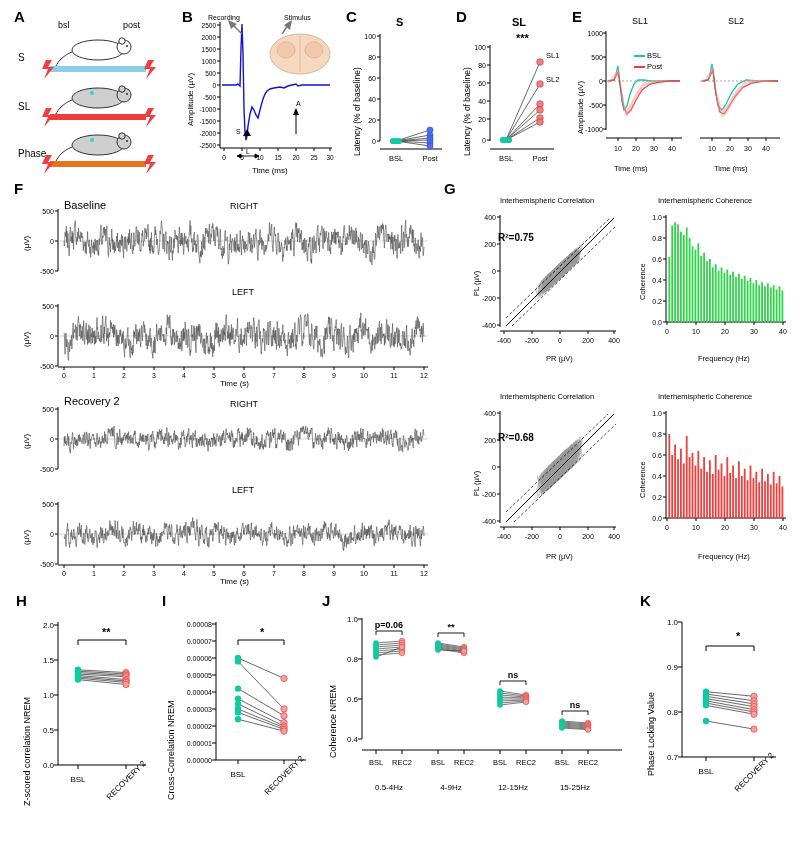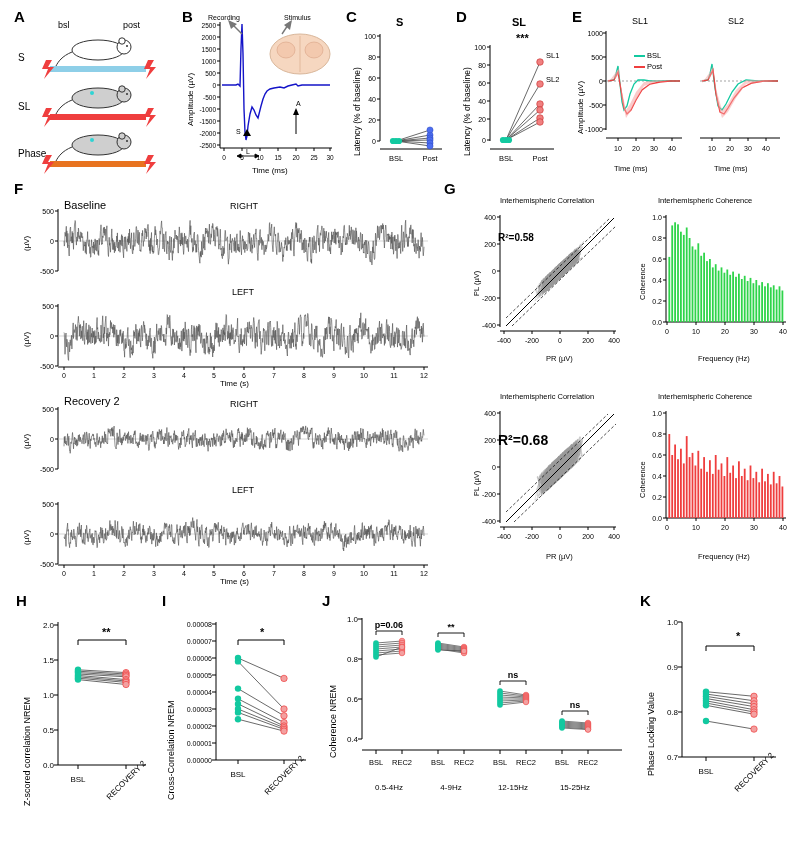--- a/index.html
+++ b/index.html
@@ -460,21 +460,21 @@
     <polyline id="trF2" fill="none" stroke="#555" stroke-width="0.65" points="44.0,133.5 44.3,134.2 44.7,146.0 45.0,155.3 45.3,151.0 45.6,136.9 46.0,134.0 46.3,142.4 46.6,147.9 46.9,140.2 47.3,142.0 47.6,149.8 47.9,156.5 48.3,160.8 48.6,161.4 48.9,143.2 49.2,145.9 49.6,152.9 49.9,149.2 50.2,140.8 50.6,144.4 50.9,146.6 51.2,139.7 51.5,136.3 51.9,150.0 52.2,138.3 52.5,138.1 52.8,130.3 53.2,123.9 53.5,139.5 53.8,134.7 54.2,130.6 54.5,132.9 54.8,133.5 55.1,131.6 55.5,125.6 55.8,134.5 56.1,140.5 56.4,136.8 56.8,127.7 57.1,141.5 57.4,135.2 57.8,124.2 58.1,120.9 58.4,117.3 58.7,122.9 59.1,124.4 59.4,137.2 59.7,126.2 60.1,129.0 60.4,125.4 60.7,140.1 61.0,139.3 61.4,131.8 61.7,138.7 62.0,128.6 62.3,127.2 62.7,141.5 63.0,141.7 63.3,131.1 63.7,121.7 64.0,130.0 64.3,142.6 64.6,145.4 65.0,138.3 65.3,134.9 65.6,133.4 65.9,126.3 66.3,124.0 66.6,140.5 66.9,138.0 67.3,132.8 67.6,145.5 67.9,130.6 68.2,144.2 68.6,136.8 68.9,125.8 69.2,141.0 69.6,143.3 69.9,135.3 70.2,127.5 70.5,138.9 70.9,144.6 71.2,138.8 71.5,134.4 71.8,138.2 72.2,129.0 72.5,144.0 72.8,140.3 73.2,131.9 73.5,138.4 73.8,133.1 74.1,136.6 74.5,145.4 74.8,131.5 75.1,139.5 75.4,144.5 75.8,137.0 76.1,143.4 76.4,131.4 76.8,122.8 77.1,118.5 77.4,130.2 77.7,128.6 78.1,140.1 78.4,133.1 78.7,135.2 79.1,139.7 79.4,142.0 79.7,139.3 80.0,141.9 80.4,143.4 80.7,135.6 81.0,126.1 81.3,130.8 81.7,142.6 82.0,134.4 82.3,123.2 82.7,116.8 83.0,125.0 83.3,139.0 83.6,134.6 84.0,144.9 84.3,128.0 84.6,134.8 84.9,128.1 85.3,123.1 85.6,119.7 85.9,117.2 86.3,132.0 86.6,142.2 86.9,134.0 87.2,136.3 87.6,139.2 87.9,128.9 88.2,139.0 88.5,147.1 88.9,135.0 89.2,137.9 89.5,133.4 89.9,135.8 90.2,132.6 90.5,121.5 90.8,128.6 91.2,129.4 91.5,123.5 91.8,126.5 92.2,130.1 92.5,128.0 92.8,134.1 93.1,128.3 93.5,125.5 93.8,138.3 94.1,128.2 94.4,135.5 94.8,126.0 95.1,129.9 95.4,133.2 95.8,136.4 96.1,143.6 96.4,147.0 96.7,130.7 97.1,138.0 97.4,144.1 97.7,136.1 98.0,147.1 98.4,135.8 98.7,142.8 99.0,144.7 99.4,144.0 99.7,132.9 100.0,130.9 100.3,136.6 100.7,130.6 101.0,137.8 101.3,137.8 101.7,144.7 102.0,142.7 102.3,134.4 102.6,143.6 103.0,133.4 103.3,132.2 103.6,142.5 103.9,151.6 104.3,152.5 104.6,158.2 104.9,141.0 105.3,139.5 105.6,149.7 105.9,145.2 106.2,148.6 106.6,142.6 106.9,139.4 107.2,138.5 107.5,132.4 107.9,128.4 108.2,144.5 108.5,146.8 108.9,141.2 109.2,140.3 109.5,150.1 109.8,154.0 110.2,158.7 110.5,142.4 110.8,141.8 111.2,151.0 111.5,148.7 111.8,154.7 112.1,153.1 112.5,156.2 112.8,146.4 113.1,154.1 113.4,145.4 113.8,131.5 114.1,136.8 114.4,133.0 114.8,139.1 115.1,139.4 115.4,133.7 115.7,125.2 116.1,125.7 116.4,137.4 116.7,144.9 117.0,130.1 117.4,140.3 117.7,142.2 118.0,139.7 118.4,133.7 118.7,142.2 119.0,131.5 119.3,137.4 119.7,129.6 120.0,142.9 120.3,143.6 120.7,148.1 121.0,135.2 121.3,127.9 121.6,126.3 122.0,136.5 122.3,141.9 122.6,138.6 122.9,128.1 123.3,127.0 123.6,122.4 123.9,124.7 124.3,133.8 124.6,126.0 124.9,129.9 125.2,129.9 125.6,139.0 125.9,140.3 126.2,146.8 126.5,134.8 126.9,138.4 127.2,150.3 127.5,147.1 127.9,141.0 128.2,147.0 128.5,142.6 128.8,136.8 129.2,143.4 129.5,133.5 129.8,131.5 130.2,129.1 130.5,142.9 130.8,147.7 131.1,138.8 131.5,139.3 131.8,148.0 132.1,154.8 132.4,154.8 132.8,159.3 133.1,152.6 133.4,153.8 133.8,142.0 134.1,153.0 134.4,138.0 134.7,145.3 135.1,154.4 135.4,145.8 135.7,139.5 136.0,138.4 136.4,134.9 136.7,124.9 137.0,140.5 137.4,140.2 137.7,142.1 138.0,131.7 138.3,131.7 138.7,135.7 139.0,129.4 139.3,132.5 139.7,135.7 140.0,141.2 140.3,129.0 140.6,135.5 141.0,141.6 141.3,126.5 141.6,128.3 141.9,135.2 142.3,136.3 142.6,136.5 142.9,135.5 143.3,136.8 143.6,142.9 143.9,135.0 144.2,141.4 144.6,142.4 144.9,143.2 145.2,140.1 145.5,146.3 145.9,146.6 146.2,128.9 146.5,135.1 146.9,124.2 147.2,115.6 147.5,116.3 147.8,125.6 148.2,119.2 148.5,118.3 148.8,120.3 149.2,129.1 149.5,119.9 149.8,116.3 150.1,121.4 150.5,133.9 150.8,140.3 151.1,142.4 151.4,146.5 151.8,137.5 152.1,139.4 152.4,145.3 152.8,129.9 153.1,138.4 153.4,130.4 153.7,134.8 154.1,135.7 154.4,146.0 154.7,135.6 155.0,133.3 155.4,141.5 155.7,141.4 156.0,143.3 156.4,139.3 156.7,131.7 157.0,142.6 157.3,140.1 157.7,136.8 158.0,146.4 158.3,149.4 158.6,144.1 159.0,149.9 159.3,145.4 159.6,139.3 160.0,150.4 160.3,143.7 160.6,147.8 160.9,146.1 161.3,131.8 161.6,144.8 161.9,152.1 162.3,141.2 162.6,141.1 162.9,130.2 163.2,141.6 163.6,129.2 163.9,142.2 164.2,133.1 164.5,139.8 164.9,129.1 165.2,122.9 165.5,128.0 165.9,143.2 166.2,146.0 166.5,133.8 166.8,130.6 167.2,135.6 167.5,144.3 167.8,148.7 168.1,144.9 168.5,129.9 168.8,131.3 169.1,137.4 169.5,147.8 169.8,152.6 170.1,156.7 170.4,150.6 170.8,153.6 171.1,144.7 171.4,130.3 171.8,126.0 172.1,137.8 172.4,135.5 172.7,141.5 173.1,142.1 173.4,139.0 173.7,131.5 174.0,126.7 174.4,141.7 174.7,128.5 175.0,129.8 175.4,138.9 175.7,149.0 176.0,153.8 176.3,134.2 176.7,126.9 177.0,140.4 177.3,129.2 177.6,128.4 178.0,136.3 178.3,126.9 178.6,132.4 179.0,125.0 179.3,137.3 179.6,131.6 179.9,126.2 180.3,133.8 180.6,144.4 180.9,143.9 181.3,139.1 181.6,133.8 181.9,137.8 182.2,145.6 182.6,148.6 182.9,147.8 183.2,139.9 183.5,139.9 183.9,146.7 184.2,154.1 184.5,139.7 184.9,147.0 185.2,155.3 185.5,152.4 185.8,142.6 186.2,138.3 186.5,133.6 186.8,144.4 187.1,141.6 187.5,137.0 187.8,141.3 188.1,153.6 188.5,149.0 188.8,148.0 189.1,155.2 189.4,149.9 189.8,152.8 190.1,143.6 190.4,133.9 190.8,148.7 191.1,139.3 191.4,137.6 191.7,150.1 192.1,144.0 192.4,152.4 192.7,158.0 193.0,147.8 193.4,153.8 193.7,146.2 194.0,146.2 194.4,151.8 194.7,135.0 195.0,131.0 195.3,140.1 195.7,133.9 196.0,123.8 196.3,138.4 196.6,131.6 197.0,124.3 197.3,138.6 197.6,137.0 198.0,131.6 198.3,143.4 198.6,128.4 198.9,138.7 199.3,147.5 199.6,135.5 199.9,137.4 200.3,135.7 200.6,142.6 200.9,136.4 201.2,130.6 201.6,132.3 201.9,140.0 202.2,142.1 202.5,143.0 202.9,128.9 203.2,141.0 203.5,131.4 203.9,134.9 204.2,125.8 204.5,136.2 204.8,133.5 205.2,141.8 205.5,128.1 205.8,122.0 206.1,115.5 206.5,116.3 206.8,128.6 207.1,132.0 207.5,140.3 207.8,132.4 208.1,133.2 208.4,139.2 208.8,126.4 209.1,131.5 209.4,144.6 209.8,134.2 210.1,146.8 210.4,133.5 210.7,139.8 211.1,131.1 211.4,125.5 211.7,140.7 212.0,130.7 212.4,137.9 212.7,140.1 213.0,128.7 213.4,133.2 213.7,134.5 214.0,145.1 214.3,144.5 214.7,142.5 215.0,141.0 215.3,142.9 215.6,140.9 216.0,130.0 216.3,136.5 216.6,135.3 217.0,129.7 217.3,124.7 217.6,119.2 217.9,137.9 218.3,137.1 218.6,143.4 218.9,149.0 219.3,153.9 219.6,151.3 219.9,143.9 220.2,135.2 220.6,144.1 220.9,145.7 221.2,129.5 221.5,134.7 221.9,145.7 222.2,141.8 222.5,147.2 222.9,140.3 223.2,143.5 223.5,142.9 223.8,137.4 224.2,135.6 224.5,145.0 224.8,129.7 225.1,128.9 225.5,130.7 225.8,136.3 226.1,138.7 226.5,146.6 226.8,131.0 227.1,128.1 227.4,133.1 227.8,123.2 228.1,130.0 228.4,134.2 228.7,131.1 229.1,127.4 229.4,122.7 229.7,129.7 230.1,128.7 230.4,139.4 230.7,139.3 231.0,126.2 231.4,129.3 231.7,128.5 232.0,129.3 232.4,142.6 232.7,137.3 233.0,132.0 233.3,124.3 233.7,118.5 234.0,121.4 234.3,123.3 234.6,136.3 235.0,146.0 235.3,149.3 235.6,134.2 236.0,143.3 236.3,130.4 236.6,127.8 236.9,138.3 237.3,147.5 237.6,134.4 237.9,132.1 238.2,125.0 238.6,122.3 238.9,120.9 239.2,120.6 239.6,139.9 239.9,136.4 240.2,132.2 240.5,142.7 240.9,148.2 241.2,155.3 241.5,151.5 241.9,145.1 242.2,139.3 242.5,142.2 242.8,143.4 243.2,134.6 243.5,129.2 243.8,131.9 244.1,130.1 244.5,146.3 244.8,151.8 245.1,144.3 245.5,132.6 245.8,132.2 246.1,131.6 246.4,132.4 246.8,145.6 247.1,141.1 247.4,134.9 247.7,126.5 248.1,123.2 248.4,129.3 248.7,146.2 249.1,135.2 249.4,125.9 249.7,122.8 250.0,123.1 250.4,122.0 250.7,128.3 251.0,137.6 251.4,144.9 251.7,147.5 252.0,136.6 252.3,141.5 252.7,146.7 253.0,131.2 253.3,138.5 253.6,129.4 254.0,128.3 254.3,141.2 254.6,136.1 255.0,131.8 255.3,144.4 255.6,131.1 255.9,144.4 256.3,144.1 256.6,150.7 256.9,133.4 257.2,122.3 257.6,127.0 257.9,140.4 258.2,147.0 258.6,144.8 258.9,129.3 259.2,140.6 259.5,149.1 259.9,144.5 260.2,136.4 260.5,141.7 260.9,140.5 261.2,147.0 261.5,134.5 261.8,133.8 262.2,133.1 262.5,134.7 262.8,125.7 263.1,133.2 263.5,142.1 263.8,139.2 264.1,137.2 264.5,134.1 264.8,144.5 265.1,140.7 265.4,148.0 265.8,150.0 266.1,149.3 266.4,145.9 266.7,149.5 267.1,154.5 267.4,157.0 267.7,144.4 268.1,137.6 268.4,133.0 268.7,133.8 269.0,145.0 269.4,140.3 269.7,147.0 270.0,149.3 270.4,146.8 270.7,136.7 271.0,142.0 271.3,149.3 271.7,133.8 272.0,143.5 272.3,144.1 272.6,130.1 273.0,143.0 273.3,140.3 273.6,147.9 274.0,133.6 274.3,132.8 274.6,133.2 274.9,123.6 275.3,137.5 275.6,147.4 275.9,144.9 276.2,150.5 276.6,135.8 276.9,139.4 277.2,142.8 277.6,135.4 277.9,128.6 278.2,123.5 278.5,118.7 278.9,125.2 279.2,125.6 279.5,135.3 279.9,125.3 280.2,117.4 280.5,115.8 280.8,117.7 281.2,118.2 281.5,133.5 281.8,143.5 282.1,147.1 282.5,142.4 282.8,144.6 283.1,139.9 283.5,134.3 283.8,139.6 284.1,126.8 284.4,118.2 284.8,116.3 285.1,116.9 285.4,115.6 285.7,116.9 286.1,127.6 286.4,123.1 286.7,122.4 287.1,126.9 287.4,119.4 287.7,114.4 288.0,115.5 288.4,120.2 288.7,130.2 289.0,136.9 289.4,145.4 289.7,145.9 290.0,134.8 290.3,145.5 290.7,147.2 291.0,146.4 291.3,133.8 291.6,124.6 292.0,126.9 292.3,137.6 292.6,140.6 293.0,141.0 293.3,148.2 293.6,149.4 293.9,150.2 294.3,136.7 294.6,130.0 294.9,141.0 295.2,137.9 295.6,136.1 295.9,126.9 296.2,138.6 296.6,132.5 296.9,126.9 297.2,139.6 297.5,141.8 297.9,153.3 298.2,145.4 298.5,145.0 298.8,141.4 299.2,146.4 299.5,145.8 299.8,140.0 300.2,145.2 300.5,148.8 300.8,157.5 301.1,156.7 301.5,150.8 301.8,149.9 302.1,157.0 302.5,158.3 302.8,154.5 303.1,151.5 303.4,147.9 303.8,137.4 304.1,145.7 304.4,155.0 304.7,139.1 305.1,129.0 305.4,140.9 305.7,129.6 306.1,135.2 306.4,131.4 306.7,128.2 307.0,140.2 307.4,138.9 307.7,134.8 308.0,127.0 308.3,121.9 308.7,117.8 309.0,124.5 309.3,118.0 309.7,135.0 310.0,128.2 310.3,140.1 310.6,126.4 311.0,119.2 311.3,120.8 311.6,121.1 312.0,129.2 312.3,141.3 312.6,142.2 312.9,136.3 313.3,137.6 313.6,146.2 313.9,151.9 314.2,139.6 314.6,130.4 314.9,131.9 315.2,127.4 315.6,129.0 315.9,124.7 316.2,120.5 316.5,138.0 316.9,145.1 317.2,133.9 317.5,129.9 317.8,136.1 318.2,129.5 318.5,141.3 318.8,146.3 319.2,131.9 319.5,130.1 319.8,137.2 320.1,150.5 320.5,146.1 320.8,133.2 321.1,127.1 321.5,124.4 321.8,142.0 322.1,144.9 322.4,147.7 322.8,144.2 323.1,139.2 323.4,134.0 323.7,127.9 324.1,134.8 324.4,138.4 324.7,141.4 325.1,151.7 325.4,155.3 325.7,148.0 326.0,150.3 326.4,152.0 326.7,153.9 327.0,148.3 327.3,138.7 327.7,137.0 328.0,147.4 328.3,156.2 328.7,158.9 329.0,149.5 329.3,135.3 329.6,133.7 330.0,126.1 330.3,132.4 330.6,139.0 331.0,149.9 331.3,151.5 331.6,141.6 331.9,139.8 332.3,136.4 332.6,145.0 332.9,147.5 333.2,153.4 333.6,134.9 333.9,141.1 334.2,134.1 334.6,130.5 334.9,143.1 335.2,130.3 335.5,133.9 335.9,129.7 336.2,132.7 336.5,134.5 336.8,129.3 337.2,141.9 337.5,139.5 337.8,133.9 338.2,144.2 338.5,130.8 338.8,126.5 339.1,128.1 339.5,126.3 339.8,119.1 340.1,129.1 340.5,121.4 340.8,113.8 341.1,132.6 341.4,130.6 341.8,140.2 342.1,139.5 342.4,137.9 342.7,124.4 343.1,123.5 343.4,130.4 343.7,136.5 344.1,129.7 344.4,124.6 344.7,125.3 345.0,135.9 345.4,128.0 345.7,119.5 346.0,131.0 346.3,130.0 346.7,131.8 347.0,132.3 347.3,131.6 347.7,129.8 348.0,139.9 348.3,139.2 348.6,128.1 349.0,135.1 349.3,145.2 349.6,143.3 350.0,143.6 350.3,146.1 350.6,152.5 350.9,154.3 351.3,152.2 351.6,151.2 351.9,141.4 352.2,151.7 352.6,135.6 352.9,146.2 353.2,140.9 353.6,141.4 353.9,139.7 354.2,138.4 354.5,150.4 354.9,149.9 355.2,137.6 355.5,138.1 355.8,145.5 356.2,134.1 356.5,137.6 356.8,137.9 357.2,144.7 357.5,140.0 357.8,128.7 358.1,143.6 358.5,137.0 358.8,133.1 359.1,127.2 359.5,122.1 359.8,136.2 360.1,142.0 360.4,128.1 360.8,132.2 361.1,144.8 361.4,130.3 361.7,124.7 362.1,129.9 362.4,138.5 362.7,139.1 363.1,135.1 363.4,135.6 363.7,137.0 364.0,134.5 364.4,146.4 364.7,136.8 365.0,144.6 365.3,143.9 365.7,135.1 366.0,134.3 366.3,124.5 366.7,120.4 367.0,126.7 367.3,140.4 367.6,132.3 368.0,125.6 368.3,139.0 368.6,142.1 368.9,129.0 369.3,127.2 369.6,132.7 369.9,144.7 370.3,147.1 370.6,148.7 370.9,145.4 371.2,134.1 371.6,138.2 371.9,146.5 372.2,132.9 372.6,124.4 372.9,135.6 373.2,137.1 373.5,146.5 373.9,138.0 374.2,148.3 374.5,147.9 374.8,132.7 375.2,144.9 375.5,136.0 375.8,134.0 376.2,134.1 376.5,129.9 376.8,128.5 377.1,140.0 377.5,148.1 377.8,135.4 378.1,129.3 378.4,144.1 378.8,138.6 379.1,130.8 379.4,134.8 379.8,146.4 380.1,144.5 380.4,147.1 380.7,144.4 381.1,150.4 381.4,149.5 381.7,148.0 382.1,145.9 382.4,132.9 382.7,132.1 383.0,132.0 383.4,140.0 383.7,140.6 384.0,146.2 384.3,132.5 384.7,147.2 385.0,139.4 385.3,141.3 385.7,149.1 386.0,142.2 386.3,131.2 386.6,126.0 387.0,139.5 387.3,140.8 387.6,149.4 387.9,151.8 388.3,141.8 388.6,145.2 388.9,151.3 389.3,149.5 389.6,149.6 389.9,154.4 390.2,156.1 390.6,139.8 390.9,141.6 391.2,149.1 391.6,139.4 391.9,133.6 392.2,129.6 392.5,141.1 392.9,144.7 393.2,144.0 393.5,141.0 393.8,147.8 394.2,137.5 394.5,131.0 394.8,138.5 395.2,127.9 395.5,129.6 395.8,125.2 396.1,121.7 396.5,135.5 396.8,122.1 397.1,120.3 397.4,117.7 397.8,129.6 398.1,119.4 398.4,120.5 398.8,129.2 399.1,127.1 399.4,122.5 399.7,131.9 400.1,130.0 400.4,138.6 400.7,138.3 401.1,134.4 401.4,127.0 401.7,134.9 402.0,128.8 402.4,143.2 402.7,138.0 403.0,125.5 403.3,124.2 403.7,134.6 404.0,137.6"></polyline>
     <polyline id="trF3" fill="none" stroke="#555" stroke-width="0.65" points="44.0,247.3 44.3,237.8 44.7,243.9 45.0,237.2 45.3,243.3 45.6,244.9 46.0,241.9 46.3,244.8 46.6,246.2 46.9,243.8 47.3,237.9 47.6,234.7 47.9,241.4 48.3,246.6 48.6,238.3 48.9,237.2 49.2,246.4 49.6,251.4 49.9,251.0 50.2,254.3 50.6,250.0 50.9,243.1 51.2,244.6 51.5,241.8 51.9,241.3 52.2,236.6 52.5,233.5 52.8,237.1 53.2,244.4 53.5,249.8 53.8,243.8 54.2,244.9 54.5,238.1 54.8,239.7 55.1,238.9 55.5,245.8 55.8,241.7 56.1,243.5 56.4,240.5 56.8,247.2 57.1,240.8 57.4,246.3 57.8,246.0 58.1,240.4 58.4,236.1 58.7,241.3 59.1,242.1 59.4,235.5 59.7,239.0 60.1,242.9 60.4,238.2 60.7,241.1 61.0,240.9 61.4,241.2 61.7,241.5 62.0,244.7 62.3,241.3 62.7,238.6 63.0,238.2 63.3,235.6 63.7,243.4 64.0,245.1 64.3,240.0 64.6,233.5 65.0,233.5 65.3,239.4 65.6,244.2 65.9,243.0 66.3,240.0 66.6,232.9 66.9,234.2 67.3,236.2 67.6,241.7 67.9,247.3 68.2,241.0 68.6,245.2 68.9,236.3 69.2,234.2 69.6,239.0 69.9,243.5 70.2,249.5 70.5,240.1 70.9,241.9 71.2,241.2 71.5,237.1 71.8,236.8 72.2,236.9 72.5,236.7 72.8,234.9 73.2,236.9 73.5,235.5 73.8,240.6 74.1,239.1 74.5,242.5 74.8,245.3 75.1,244.7 75.4,243.2 75.8,247.7 76.1,247.7 76.4,241.5 76.8,235.5 77.1,234.4 77.4,236.4 77.7,241.6 78.1,246.1 78.4,241.4 78.7,244.4 79.1,243.5 79.4,237.8 79.7,242.5 80.0,242.9 80.4,243.9 80.7,248.8 81.0,242.4 81.3,244.5 81.7,243.0 82.0,240.3 82.3,236.8 82.7,243.5 83.0,238.8 83.3,240.0 83.6,244.2 84.0,244.7 84.3,240.9 84.6,232.6 84.9,240.0 85.3,243.1 85.6,235.1 85.9,237.1 86.3,242.0 86.6,244.0 86.9,244.4 87.2,244.2 87.6,245.0 87.9,235.4 88.2,229.6 88.5,233.0 88.9,231.5 89.2,234.3 89.5,233.2 89.9,230.0 90.2,230.1 90.5,235.1 90.8,237.3 91.2,235.2 91.5,229.3 91.8,231.7 92.2,228.4 92.5,236.8 92.8,230.3 93.1,237.4 93.5,230.4 93.8,229.0 94.1,227.1 94.4,236.4 94.8,243.0 95.1,247.2 95.4,248.2 95.8,248.4 96.1,250.0 96.4,247.4 96.7,242.1 97.1,233.8 97.4,237.6 97.7,243.2 98.0,245.6 98.4,238.1 98.7,237.6 99.0,243.0 99.4,234.9 99.7,230.3 100.0,234.0 100.3,238.1 100.7,243.7 101.0,239.9 101.3,238.8 101.7,246.1 102.0,239.9 102.3,244.2 102.6,242.6 103.0,237.8 103.3,241.5 103.6,237.8 103.9,235.9 104.3,235.9 104.6,237.0 104.9,233.7 105.3,241.3 105.6,241.7 105.9,237.4 106.2,239.1 106.6,235.9 106.9,239.8 107.2,238.3 107.5,234.5 107.9,244.4 108.2,236.3 108.5,232.7 108.9,240.2 109.2,240.9 109.5,237.4 109.8,239.3 110.2,244.4 110.5,243.7 110.8,236.2 111.2,238.6 111.5,244.1 111.8,243.6 112.1,242.2 112.5,238.6 112.8,242.9 113.1,245.0 113.4,238.6 113.8,234.9 114.1,235.8 114.4,232.4 114.8,235.5 115.1,231.6 115.4,240.0 115.7,244.5 116.1,243.6 116.4,243.8 116.7,242.7 117.0,245.5 117.4,247.1 117.7,243.8 118.0,246.3 118.4,248.7 118.7,242.9 119.0,242.7 119.3,246.0 119.7,237.8 120.0,235.4 120.3,233.9 120.7,241.7 121.0,237.0 121.3,238.1 121.6,240.4 122.0,242.6 122.3,235.5 122.6,242.3 122.9,240.9 123.3,235.7 123.6,242.6 123.9,242.2 124.3,241.6 124.6,242.4 124.9,241.2 125.2,236.3 125.6,239.3 125.9,245.6 126.2,244.1 126.5,236.7 126.9,242.1 127.2,240.7 127.5,238.9 127.9,235.1 128.2,244.4 128.5,247.7 128.8,251.5 129.2,250.8 129.5,245.7 129.8,243.9 130.2,237.9 130.5,236.4 130.8,238.0 131.1,235.3 131.5,235.8 131.8,242.9 132.1,236.6 132.4,233.4 132.8,232.1 133.1,235.1 133.4,239.2 133.8,238.3 134.1,243.9 134.4,247.6 134.7,242.4 135.1,249.3 135.4,247.2 135.7,243.8 136.0,244.4 136.4,244.6 136.7,239.4 137.0,236.1 137.4,232.7 137.7,238.5 138.0,233.0 138.3,240.2 138.7,240.1 139.0,233.3 139.3,230.4 139.7,234.7 140.0,235.4 140.3,233.3 140.6,231.9 141.0,241.9 141.3,234.2 141.6,230.5 141.9,235.2 142.3,240.6 142.6,238.6 142.9,237.3 143.3,240.7 143.6,245.0 143.9,241.0 144.2,244.9 144.6,238.1 144.9,240.4 145.2,234.4 145.5,235.7 145.9,241.0 146.2,242.0 146.5,233.4 146.9,228.5 147.2,233.9 147.5,238.7 147.8,244.3 148.2,247.7 148.5,237.0 148.8,233.4 149.2,241.4 149.5,245.6 149.8,236.8 150.1,238.2 150.5,238.8 150.8,237.4 151.1,236.7 151.4,241.6 151.8,243.1 152.1,240.6 152.4,244.3 152.8,245.2 153.1,240.7 153.4,241.3 153.7,234.5 154.1,236.0 154.4,231.6 154.7,235.2 155.0,243.6 155.4,235.8 155.7,241.6 156.0,238.8 156.4,236.1 156.7,241.3 157.0,237.9 157.3,237.1 157.7,237.2 158.0,242.3 158.3,246.8 158.6,250.4 159.0,246.8 159.3,246.5 159.6,244.0 160.0,248.3 160.3,248.9 160.6,238.8 160.9,246.0 161.3,245.6 161.6,238.0 161.9,232.7 162.3,237.0 162.6,236.4 162.9,237.1 163.2,236.4 163.6,231.3 163.9,235.2 164.2,240.1 164.5,238.1 164.9,244.1 165.2,247.8 165.5,246.2 165.9,246.1 166.2,243.4 166.5,237.2 166.8,242.9 167.2,242.7 167.5,234.8 167.8,237.6 168.1,232.4 168.5,231.7 168.8,229.4 169.1,239.0 169.5,245.2 169.8,239.3 170.1,240.1 170.4,236.8 170.8,240.8 171.1,236.2 171.4,238.8 171.8,243.9 172.1,246.2 172.4,248.9 172.7,237.0 173.1,233.7 173.4,240.0 173.7,241.5 174.0,240.2 174.4,236.6 174.7,237.0 175.0,233.3 175.4,231.3 175.7,239.7 176.0,244.7 176.3,247.8 176.7,239.1 177.0,243.4 177.3,247.4 177.6,246.3 178.0,244.0 178.3,240.2 178.6,244.1 179.0,240.1 179.3,243.4 179.6,246.6 179.9,238.4 180.3,241.7 180.6,238.3 180.9,239.0 181.3,246.7 181.6,242.7 181.9,237.6 182.2,241.4 182.6,235.6 182.9,245.9 183.2,241.6 183.5,245.0 183.9,246.2 184.2,247.7 184.5,239.6 184.9,234.6 185.2,236.4 185.5,238.6 185.8,240.6 186.2,239.2 186.5,245.7 186.8,245.7 187.1,239.6 187.5,247.7 187.8,248.1 188.1,252.3 188.5,242.2 188.8,245.1 189.1,246.2 189.4,239.9 189.8,243.1 190.1,242.6 190.4,247.9 190.8,244.1 191.1,242.3 191.4,238.8 191.7,240.8 192.1,239.6 192.4,239.0 192.7,247.5 193.0,241.7 193.4,240.6 193.7,234.5 194.0,242.2 194.4,245.8 194.7,237.8 195.0,244.6 195.3,243.9 195.7,240.9 196.0,247.3 196.3,238.5 196.6,237.1 197.0,234.6 197.3,234.9 197.6,236.8 198.0,238.4 198.3,242.7 198.6,240.2 198.9,237.7 199.3,236.8 199.6,236.8 199.9,242.9 200.3,247.2 200.6,246.4 200.9,237.6 201.2,241.9 201.6,246.4 201.9,235.7 202.2,237.8 202.5,241.2 202.9,234.1 203.2,237.5 203.5,231.6 203.9,234.9 204.2,242.3 204.5,244.1 204.8,242.0 205.2,242.5 205.5,243.5 205.8,234.6 206.1,229.8 206.5,234.9 206.8,236.0 207.1,235.1 207.5,233.9 207.8,237.3 208.1,239.2 208.4,239.3 208.8,237.9 209.1,236.0 209.4,238.7 209.8,233.5 210.1,241.8 210.4,237.5 210.7,243.1 211.1,235.7 211.4,236.2 211.7,231.4 212.0,233.2 212.4,238.1 212.7,234.6 213.0,244.3 213.4,248.8 213.7,246.0 214.0,241.2 214.3,248.0 214.7,243.0 215.0,241.9 215.3,244.7 215.6,240.5 216.0,239.0 216.3,241.8 216.6,240.5 217.0,243.0 217.3,236.6 217.6,232.3 217.9,230.3 218.3,232.1 218.6,229.2 218.9,234.0 219.3,232.7 219.6,241.3 219.9,243.2 220.2,247.7 220.6,237.7 220.9,239.4 221.2,235.3 221.5,239.9 221.9,233.2 222.2,241.5 222.5,234.7 222.9,240.5 223.2,245.9 223.5,243.2 223.8,242.4 224.2,239.6 224.5,242.6 224.8,235.9 225.1,238.7 225.5,242.9 225.8,236.2 226.1,234.5 226.5,235.8 226.8,242.3 227.1,234.2 227.4,228.7 227.8,238.3 228.1,232.6 228.4,230.3 228.7,237.7 229.1,235.7 229.4,236.0 229.7,230.9 230.1,229.3 230.4,232.9 230.7,233.5 231.0,231.4 231.4,240.0 231.7,245.7 232.0,240.0 232.4,243.3 232.7,246.6 233.0,242.3 233.3,236.2 233.7,233.4 234.0,238.9 234.3,244.0 234.6,248.7 235.0,244.6 235.3,244.1 235.6,244.9 236.0,245.2 236.3,237.0 236.6,245.3 236.9,238.1 237.3,239.3 237.6,243.1 237.9,246.1 238.2,247.0 238.6,243.4 238.9,244.0 239.2,249.1 239.6,250.3 239.9,243.6 240.2,249.7 240.5,247.2 240.9,242.1 241.2,247.5 241.5,239.8 241.9,238.8 242.2,235.5 242.5,245.9 242.8,249.4 243.2,247.1 243.5,250.5 243.8,245.1 244.1,247.7 244.5,243.0 244.8,240.8 245.1,247.3 245.5,245.9 245.8,248.4 246.1,239.7 246.4,234.6 246.8,233.9 247.1,236.1 247.4,235.3 247.7,231.9 248.1,235.0 248.4,237.2 248.7,236.0 249.1,234.5 249.4,242.5 249.7,248.9 250.0,245.1 250.4,237.3 250.7,233.0 251.0,243.4 251.4,242.0 251.7,239.8 252.0,237.3 252.3,235.1 252.7,230.5 253.0,236.7 253.3,234.0 253.6,239.0 254.0,233.5 254.3,235.2 254.6,230.7 255.0,229.1 255.3,237.9 255.6,244.9 255.9,249.2 256.3,245.2 256.6,249.0 256.9,247.1 257.2,244.8 257.6,238.5 257.9,238.1 258.2,233.7 258.6,238.7 258.9,240.0 259.2,234.4 259.5,240.6 259.9,237.8 260.2,235.2 260.5,234.1 260.9,230.8 261.2,240.2 261.5,240.4 261.8,243.6 262.2,238.3 262.5,235.6 262.8,240.4 263.1,236.7 263.5,232.7 263.8,240.8 264.1,238.1 264.5,237.9 264.8,235.4 265.1,234.4 265.4,240.8 265.8,242.2 266.1,245.0 266.4,250.6 266.7,242.7 267.1,247.3 267.4,251.1 267.7,240.9 268.1,247.1 268.4,251.5 268.7,240.9 269.0,244.9 269.4,242.8 269.7,248.8 270.0,252.1 270.4,244.9 270.7,242.1 271.0,244.1 271.3,239.4 271.7,246.2 272.0,251.1 272.3,250.5 272.6,242.3 273.0,240.6 273.3,236.4 273.6,245.4 274.0,242.6 274.3,236.9 274.6,234.1 274.9,232.2 275.3,234.3 275.6,234.6 275.9,237.9 276.2,238.6 276.6,236.9 276.9,234.7 277.2,231.4 277.6,237.5 277.9,239.9 278.2,241.1 278.5,246.6 278.9,236.3 279.2,232.8 279.5,234.0 279.9,240.2 280.2,234.9 280.5,230.3 280.8,228.8 281.2,233.3 281.5,228.9 281.8,229.1 282.1,231.2 282.5,232.8 282.8,227.5 283.1,230.6 283.5,227.6 283.8,229.4 284.1,235.2 284.4,232.0 284.8,234.6 285.1,230.7 285.4,231.0 285.7,226.9 286.1,234.7 286.4,234.9 286.7,233.0 287.1,234.4 287.4,228.6 287.7,231.2 288.0,239.9 288.4,240.2 288.7,240.7 289.0,233.5 289.4,238.0 289.7,236.7 290.0,233.4 290.3,230.8 290.7,235.1 291.0,233.0 291.3,229.0 291.6,230.3 292.0,228.8 292.3,235.9 292.6,244.1 293.0,248.0 293.3,249.4 293.6,243.2 293.9,248.7 294.3,245.5 294.6,242.9 294.9,242.8 295.2,239.8 295.6,234.3 295.9,237.0 296.2,242.1 296.6,245.3 296.9,239.5 297.2,241.5 297.5,236.6 297.9,237.4 298.2,236.6 298.5,240.1 298.8,245.7 299.2,239.0 299.5,235.6 299.8,235.7 300.2,236.1 300.5,241.3 300.8,239.8 301.1,246.0 301.5,248.0 301.8,243.3 302.1,241.1 302.5,246.9 302.8,250.2 303.1,239.0 303.4,239.9 303.8,241.5 304.1,239.6 304.4,233.7 304.7,243.5 305.1,237.3 305.4,239.1 305.7,239.1 306.1,242.9 306.4,240.8 306.7,235.4 307.0,237.0 307.4,231.7 307.7,236.8 308.0,231.6 308.3,228.5 308.7,234.9 309.0,233.1 309.3,231.4 309.7,233.3 310.0,241.8 310.3,244.3 310.6,238.7 311.0,233.6 311.3,229.0 311.6,234.2 312.0,235.1 312.3,242.5 312.6,240.6 312.9,239.8 313.3,243.2 313.6,240.3 313.9,245.3 314.2,238.7 314.6,245.1 314.9,245.7 315.2,242.1 315.6,235.1 315.9,237.3 316.2,242.2 316.5,246.4 316.9,250.2 317.2,246.5 317.5,238.9 317.8,237.5 318.2,233.1 318.5,241.1 318.8,239.4 319.2,234.6 319.5,243.2 319.8,239.8 320.1,237.2 320.5,244.4 320.8,239.9 321.1,240.4 321.5,236.0 321.8,241.0 322.1,239.7 322.4,242.5 322.8,243.9 323.1,240.0 323.4,245.4 323.7,242.0 324.1,244.8 324.4,250.8 324.7,244.9 325.1,241.7 325.4,240.0 325.7,244.1 326.0,239.8 326.4,239.2 326.7,236.2 327.0,239.3 327.3,247.8 327.7,248.8 328.0,243.5 328.3,248.0 328.7,251.9 329.0,242.7 329.3,245.2 329.6,249.9 330.0,243.0 330.3,248.4 330.6,239.8 331.0,246.4 331.3,246.7 331.6,245.6 331.9,242.0 332.3,235.7 332.6,242.5 332.9,248.5 333.2,239.8 333.6,244.4 333.9,236.4 334.2,236.1 334.6,232.5 334.9,236.4 335.2,240.7 335.5,236.6 335.9,232.6 336.2,235.5 336.5,243.3 336.8,247.8 337.2,237.0 337.5,237.1 337.8,232.3 338.2,240.8 338.5,235.4 338.8,238.7 339.1,240.9 339.5,235.4 339.8,242.6 340.1,241.2 340.5,232.8 340.8,229.1 341.1,239.0 341.4,233.8 341.8,236.7 342.1,242.9 342.4,235.0 342.7,229.9 343.1,230.2 343.4,230.2 343.7,239.8 344.1,239.4 344.4,239.1 344.7,240.1 345.0,243.2 345.4,243.8 345.7,245.2 346.0,248.0 346.3,248.9 346.7,240.1 347.0,245.7 347.3,237.6 347.7,232.3 348.0,237.4 348.3,242.0 348.6,242.4 349.0,239.2 349.3,241.5 349.6,241.7 350.0,235.1 350.3,243.5 350.6,247.1 350.9,242.4 351.3,238.3 351.6,239.4 351.9,237.7 352.2,239.0 352.6,237.2 352.9,237.4 353.2,234.2 353.6,243.4 353.9,237.7 354.2,238.9 354.5,237.4 354.9,233.2 355.2,232.9 355.5,239.1 355.8,238.8 356.2,235.6 356.5,244.3 356.8,243.1 357.2,235.6 357.5,238.2 357.8,237.6 358.1,240.5 358.5,241.8 358.8,238.0 359.1,235.6 359.5,242.3 359.8,237.5 360.1,238.7 360.4,232.7 360.8,237.7 361.1,243.1 361.4,239.0 361.7,234.5 362.1,235.4 362.4,229.5 362.7,238.2 363.1,231.0 363.4,240.0 363.7,240.9 364.0,244.7 364.4,242.0 364.7,243.5 365.0,238.9 365.3,232.8 365.7,232.7 366.0,241.6 366.3,243.0 366.7,245.9 367.0,235.9 367.3,241.5 367.6,235.7 368.0,231.6 368.3,236.2 368.6,240.6 368.9,242.8 369.3,245.2 369.6,238.9 369.9,235.4 370.3,235.5 370.6,234.5 370.9,230.8 371.2,240.0 371.6,235.0 371.9,239.5 372.2,246.2 372.6,244.6 372.9,248.1 373.2,245.3 373.5,236.7 373.9,233.9 374.2,234.7 374.5,236.0 374.8,238.8 375.2,233.2 375.5,231.7 375.8,231.1 376.2,239.0 376.5,236.1 376.8,232.6 377.1,243.8 377.5,246.4 377.8,239.9 378.1,245.9 378.4,248.8 378.8,248.5 379.1,252.3 379.4,241.8 379.8,241.5 380.1,238.7 380.4,244.1 380.7,249.9 381.1,251.5 381.4,248.0 381.7,246.1 382.1,248.0 382.4,247.5 382.7,252.9 383.0,242.2 383.4,236.6 383.7,236.8 384.0,241.5 384.3,242.2 384.7,248.1 385.0,248.5 385.3,245.7 385.7,241.2 386.0,242.8 386.3,245.6 386.6,243.4 387.0,247.1 387.3,248.1 387.6,247.8 387.9,251.5 388.3,250.5 388.6,246.8 388.9,238.8 389.3,241.8 389.6,242.0 389.9,246.7 390.2,237.2 390.6,239.0 390.9,236.2 391.2,243.5 391.6,241.3 391.9,238.4 392.2,241.6 392.5,239.1 392.9,245.8 393.2,249.1 393.5,241.5 393.8,239.3 394.2,240.5 394.5,237.5 394.8,233.8 395.2,229.8 395.5,236.7 395.8,241.1 396.1,242.0 396.5,234.1 396.8,231.4 397.1,240.0 397.4,241.0 397.8,244.1 398.1,236.7 398.4,242.1 398.8,245.3 399.1,238.1 399.4,238.9 399.7,240.5 400.1,239.4 400.4,233.5 400.7,233.2 401.1,242.3 401.4,240.9 401.7,242.3 402.0,237.6 402.4,238.4 402.7,238.5 403.0,232.9 403.3,230.4 403.7,234.1 404.0,236.4"></polyline>
     <polyline id="trF4" fill="none" stroke="#555" stroke-width="0.65" points="44.0,337.9 44.3,338.9 44.7,339.8 45.0,336.6 45.3,335.3 45.6,342.2 46.0,347.4 46.3,340.9 46.6,332.1 46.9,330.0 47.3,327.2 47.6,324.1 47.9,332.3 48.3,330.4 48.6,337.6 48.9,344.9 49.2,344.7 49.6,348.7 49.9,343.8 50.2,343.2 50.6,344.5 50.9,333.5 51.2,337.8 51.5,330.9 51.9,334.5 52.2,338.8 52.5,340.8 52.8,337.4 53.2,339.3 53.5,333.3 53.8,330.1 54.2,332.9 54.5,338.4 54.8,340.2 55.1,336.8 55.5,343.5 55.8,345.9 56.1,348.0 56.4,347.4 56.8,338.7 57.1,337.3 57.4,331.4 57.8,327.7 58.1,334.1 58.4,334.1 58.7,335.7 59.1,327.2 59.4,323.8 59.7,335.1 60.1,335.0 60.4,330.4 60.7,337.8 61.0,328.7 61.4,326.0 61.7,336.5 62.0,339.7 62.3,343.5 62.7,340.7 63.0,344.6 63.3,344.2 63.7,333.9 64.0,334.7 64.3,342.3 64.6,345.1 65.0,345.5 65.3,338.2 65.6,330.3 65.9,334.5 66.3,330.6 66.6,326.3 66.9,328.5 67.3,339.2 67.6,334.5 67.9,340.4 68.2,342.7 68.6,338.2 68.9,337.1 69.2,333.7 69.6,331.8 69.9,329.9 70.2,339.3 70.5,336.8 70.9,337.2 71.2,335.5 71.5,336.7 71.8,343.6 72.2,334.3 72.5,338.5 72.8,345.7 73.2,345.9 73.5,338.2 73.8,340.9 74.1,343.9 74.5,339.6 74.8,337.6 75.1,331.5 75.4,332.8 75.8,332.2 76.1,331.9 76.4,339.0 76.8,345.3 77.1,348.7 77.4,347.6 77.7,340.8 78.1,338.8 78.4,335.7 78.7,337.9 79.1,340.8 79.4,338.1 79.7,343.9 80.0,333.5 80.4,334.2 80.7,328.2 81.0,339.1 81.3,337.5 81.7,333.1 82.0,328.9 82.3,339.3 82.7,331.0 83.0,336.3 83.3,342.7 83.6,344.2 84.0,343.2 84.3,335.8 84.6,336.2 84.9,334.5 85.3,340.2 85.6,329.4 85.9,335.9 86.3,341.3 86.6,340.1 86.9,339.6 87.2,333.2 87.6,336.5 87.9,331.4 88.2,335.5 88.5,336.5 88.9,335.9 89.2,332.6 89.5,328.0 89.9,321.5 90.2,331.6 90.5,327.8 90.8,325.4 91.2,329.1 91.5,330.9 91.8,327.3 92.2,336.1 92.5,329.1 92.8,327.1 93.1,333.9 93.5,329.6 93.8,331.2 94.1,335.8 94.4,336.9 94.8,327.2 95.1,321.4 95.4,324.7 95.8,332.8 96.1,337.7 96.4,331.2 96.7,339.4 97.1,331.8 97.4,326.5 97.7,322.3 98.0,332.1 98.4,340.1 98.7,337.6 99.0,336.1 99.4,331.5 99.7,339.9 100.0,343.3 100.3,342.1 100.7,341.9 101.0,336.3 101.3,334.0 101.7,327.4 102.0,328.7 102.3,330.5 102.6,339.1 103.0,329.9 103.3,336.8 103.6,337.7 103.9,344.0 104.3,343.3 104.6,344.5 104.9,345.0 105.3,347.7 105.6,345.7 105.9,339.9 106.2,343.7 106.6,338.5 106.9,342.6 107.2,346.7 107.5,344.9 107.9,336.5 108.2,339.1 108.5,333.3 108.9,330.8 109.2,340.1 109.5,338.5 109.8,332.5 110.2,327.7 110.5,330.9 110.8,330.5 111.2,332.5 111.5,339.5 111.8,341.6 112.1,332.9 112.5,333.6 112.8,332.8 113.1,326.7 113.4,322.2 113.8,329.7 114.1,335.8 114.4,334.8 114.8,327.1 115.1,333.7 115.4,335.2 115.7,333.0 116.1,330.1 116.4,323.2 116.7,331.7 117.0,329.5 117.4,332.3 117.7,335.6 118.0,334.9 118.4,334.3 118.7,325.6 119.0,332.0 119.3,327.7 119.7,324.8 120.0,324.5 120.3,333.0 120.7,340.4 121.0,338.2 121.3,344.2 121.6,337.6 122.0,340.4 122.3,338.5 122.6,329.8 122.9,333.0 123.3,326.1 123.6,336.2 123.9,330.2 124.3,336.2 124.6,333.4 124.9,332.4 125.2,336.5 125.6,341.8 125.9,343.5 126.2,336.5 126.5,340.3 126.9,342.1 127.2,341.5 127.5,333.6 127.9,335.7 128.2,329.2 128.5,333.1 128.8,335.0 129.2,330.9 129.5,326.9 129.8,328.0 130.2,329.3 130.5,340.2 130.8,334.7 131.1,333.0 131.5,336.4 131.8,345.1 132.1,335.4 132.4,338.5 132.8,341.4 133.1,334.2 133.4,341.3 133.8,334.9 134.1,330.2 134.4,331.4 134.7,339.2 135.1,340.3 135.4,341.9 135.7,347.7 136.0,342.1 136.4,333.9 136.7,340.4 137.0,336.8 137.4,342.3 137.7,346.9 138.0,339.9 138.3,340.1 138.7,342.9 139.0,340.9 139.3,344.1 139.7,337.0 140.0,342.0 140.3,334.0 140.6,341.0 141.0,342.9 141.3,334.8 141.6,332.8 141.9,337.2 142.3,334.2 142.6,334.0 142.9,333.4 143.3,331.8 143.6,332.1 143.9,335.3 144.2,328.0 144.6,323.8 144.9,325.9 145.2,329.5 145.5,324.7 145.9,326.6 146.2,328.1 146.5,324.6 146.9,324.7 147.2,333.8 147.5,340.2 147.8,340.0 148.2,332.6 148.5,332.1 148.8,327.3 149.2,328.8 149.5,325.5 149.8,335.8 150.1,333.0 150.5,332.9 150.8,338.1 151.1,328.5 151.4,325.5 151.8,325.8 152.1,336.3 152.4,337.4 152.8,342.4 153.1,340.9 153.4,342.1 153.7,344.3 154.1,338.5 154.4,343.5 154.7,344.9 155.0,343.2 155.4,335.7 155.7,334.8 156.0,334.1 156.4,333.9 156.7,330.8 157.0,325.5 157.3,332.8 157.7,330.1 158.0,339.6 158.3,342.7 158.6,346.4 159.0,334.7 159.3,335.7 159.6,329.7 160.0,331.2 160.3,326.8 160.6,336.7 160.9,338.3 161.3,337.0 161.6,334.0 161.9,331.4 162.3,339.2 162.6,336.9 162.9,332.6 163.2,331.0 163.6,327.3 163.9,334.2 164.2,329.1 164.5,326.5 164.9,337.3 165.2,335.9 165.5,328.1 165.9,323.0 166.2,334.5 166.5,338.2 166.8,342.6 167.2,344.1 167.5,336.4 167.8,327.0 168.1,331.4 168.5,328.3 168.8,334.0 169.1,327.1 169.5,336.6 169.8,329.4 170.1,336.3 170.4,333.7 170.8,329.8 171.1,322.6 171.4,326.4 171.8,327.9 172.1,328.3 172.4,321.6 172.7,318.6 173.1,323.1 173.4,328.9 173.7,322.3 174.0,321.9 174.4,329.3 174.7,332.7 175.0,334.5 175.4,336.8 175.7,341.3 176.0,334.1 176.3,329.0 176.7,323.6 177.0,320.4 177.3,332.9 177.6,327.7 178.0,334.3 178.3,340.4 178.6,345.2 179.0,347.3 179.3,337.3 179.6,328.3 179.9,335.5 180.3,331.4 180.6,339.8 180.9,334.5 181.3,327.5 181.6,326.6 181.9,325.7 182.2,329.8 182.6,336.0 182.9,335.8 183.2,340.8 183.5,343.5 183.9,340.5 184.2,340.2 184.5,344.9 184.9,339.6 185.2,331.7 185.5,334.0 185.8,329.1 186.2,330.7 186.5,327.9 186.8,339.9 187.1,341.3 187.5,346.9 187.8,343.6 188.1,338.4 188.5,346.1 188.8,348.5 189.1,347.5 189.4,340.0 189.8,333.4 190.1,330.5 190.4,332.6 190.8,336.3 191.1,332.4 191.4,334.2 191.7,335.2 192.1,330.0 192.4,337.4 192.7,342.3 193.0,341.9 193.4,337.2 193.7,332.1 194.0,328.8 194.4,325.2 194.7,324.1 195.0,328.4 195.3,324.4 195.7,333.1 196.0,327.0 196.3,329.5 196.6,325.5 197.0,330.7 197.3,331.4 197.6,328.6 198.0,325.4 198.3,323.3 198.6,329.5 198.9,338.4 199.3,344.0 199.6,332.5 199.9,334.9 200.3,329.9 200.6,332.1 200.9,330.0 201.2,334.4 201.6,326.5 201.9,336.3 202.2,336.9 202.5,335.1 202.9,334.6 203.2,340.1 203.5,335.9 203.9,327.9 204.2,331.5 204.5,333.0 204.8,330.4 205.2,333.5 205.5,341.5 205.8,346.2 206.1,339.1 206.5,330.2 206.8,329.6 207.1,333.5 207.5,338.2 207.8,333.3 208.1,340.1 208.4,334.1 208.8,338.1 209.1,337.8 209.4,336.8 209.8,336.6 210.1,344.5 210.4,337.5 210.7,334.1 211.1,334.4 211.4,342.8 211.7,333.1 212.0,333.3 212.4,339.2 212.7,332.8 213.0,337.9 213.4,335.9 213.7,332.7 214.0,339.7 214.3,346.1 214.7,338.6 215.0,335.6 215.3,340.6 215.6,344.1 216.0,341.0 216.3,334.4 216.6,332.2 217.0,335.2 217.3,328.8 217.6,335.1 217.9,334.8 218.3,337.9 218.6,340.1 218.9,337.3 219.3,338.4 219.6,338.2 219.9,342.0 220.2,340.0 220.6,335.2 220.9,333.7 221.2,340.1 221.5,329.8 221.9,328.4 222.2,327.5 222.5,324.9 222.9,323.8 223.2,325.5 223.5,334.9 223.8,331.1 224.2,335.8 224.5,329.1 224.8,329.1 225.1,329.1 225.5,327.0 225.8,327.0 226.1,326.4 226.5,335.4 226.8,334.2 227.1,334.8 227.4,328.3 227.8,325.6 228.1,333.6 228.4,332.9 228.7,325.2 229.1,335.1 229.4,331.9 229.7,331.9 230.1,335.5 230.4,341.1 230.7,338.9 231.0,327.2 231.4,323.8 231.7,329.2 232.0,329.8 232.4,337.9 232.7,332.5 233.0,331.4 233.3,335.8 233.7,330.9 234.0,339.4 234.3,337.7 234.6,334.8 235.0,327.7 235.3,333.2 235.6,335.9 236.0,327.4 236.3,326.6 236.6,336.7 236.9,334.3 237.3,337.7 237.6,335.6 237.9,334.5 238.2,336.5 238.6,334.4 238.9,332.5 239.2,337.5 239.6,335.1 239.9,338.1 240.2,338.2 240.5,341.4 240.9,331.9 241.2,329.6 241.5,336.2 241.9,340.4 242.2,342.2 242.5,346.5 242.8,342.6 243.2,343.0 243.5,340.4 243.8,337.0 244.1,331.0 244.5,335.1 244.8,338.3 245.1,339.8 245.5,341.9 245.8,335.0 246.1,332.8 246.4,341.5 246.8,346.7 247.1,339.6 247.4,341.4 247.7,342.2 248.1,332.4 248.4,333.2 248.7,334.1 249.1,327.9 249.4,329.4 249.7,332.5 250.0,331.6 250.4,336.9 250.7,330.7 251.0,325.0 251.4,328.4 251.7,323.1 252.0,326.9 252.3,334.2 252.7,334.2 253.0,334.1 253.3,335.8 253.6,336.0 254.0,335.9 254.3,338.6 254.6,331.0 255.0,339.6 255.3,334.3 255.6,336.2 255.9,336.0 256.3,336.0 256.6,327.6 256.9,334.5 257.2,339.7 257.6,341.3 257.9,331.4 258.2,330.4 258.6,330.2 258.9,331.5 259.2,340.8 259.5,335.5 259.9,339.9 260.2,331.4 260.5,334.6 260.9,333.0 261.2,336.9 261.5,337.6 261.8,336.5 262.2,335.0 262.5,331.9 262.8,338.3 263.1,340.9 263.5,338.7 263.8,342.0 264.1,345.6 264.5,345.9 264.8,339.7 265.1,334.0 265.4,337.6 265.8,339.3 266.1,337.7 266.4,339.0 266.7,344.7 267.1,347.9 267.4,341.9 267.7,344.3 268.1,340.6 268.4,343.9 268.7,342.2 269.0,339.6 269.4,331.6 269.7,327.2 270.0,330.9 270.4,334.9 270.7,344.8 271.0,346.9 271.3,337.9 271.7,334.9 272.0,334.5 272.3,343.1 272.6,344.8 273.0,336.7 273.3,329.6 273.6,326.8 274.0,336.7 274.3,330.9 274.6,336.2 274.9,339.3 275.3,334.7 275.6,331.0 275.9,331.2 276.2,332.8 276.6,332.7 276.9,329.6 277.2,326.8 277.6,325.8 277.9,333.9 278.2,332.3 278.5,334.5 278.9,333.7 279.2,329.2 279.5,336.6 279.9,337.8 280.2,331.7 280.5,333.8 280.8,337.3 281.2,332.4 281.5,329.5 281.8,334.5 282.1,338.7 282.5,343.4 282.8,345.7 283.1,335.5 283.5,326.6 283.8,333.7 284.1,337.4 284.4,332.9 284.8,339.0 285.1,327.9 285.4,328.3 285.7,331.8 286.1,339.5 286.4,338.1 286.7,339.6 287.1,333.2 287.4,329.3 287.7,331.7 288.0,331.1 288.4,324.3 288.7,327.6 289.0,335.7 289.4,327.9 289.7,329.9 290.0,327.0 290.3,335.7 290.7,337.7 291.0,334.5 291.3,337.7 291.6,341.3 292.0,336.3 292.3,337.6 292.6,343.4 293.0,333.4 293.3,336.9 293.6,339.7 293.9,344.6 294.3,346.4 294.6,346.6 294.9,334.8 295.2,330.6 295.6,340.2 295.9,341.5 296.2,337.5 296.6,328.8 296.9,335.4 297.2,332.8 297.5,335.7 297.9,336.9 298.2,342.2 298.5,332.1 298.8,332.0 299.2,332.1 299.5,337.1 299.8,335.0 300.2,342.0 300.5,338.6 300.8,331.9 301.1,329.5 301.5,332.4 301.8,339.6 302.1,338.4 302.5,336.2 302.8,330.0 303.1,332.9 303.4,325.9 303.8,331.1 304.1,326.1 304.4,322.2 304.7,329.3 305.1,324.6 305.4,327.1 305.7,323.9 306.1,329.2 306.4,331.6 306.7,334.3 307.0,335.5 307.4,340.2 307.7,333.5 308.0,337.5 308.3,328.3 308.7,333.2 309.0,335.0 309.3,339.0 309.7,335.6 310.0,341.6 310.3,334.4 310.6,325.3 311.0,326.3 311.3,323.7 311.6,329.4 312.0,334.2 312.3,331.6 312.6,332.2 312.9,331.8 313.3,339.3 313.6,339.5 313.9,337.6 314.2,333.6 314.6,328.2 314.9,334.6 315.2,337.3 315.6,329.8 315.9,324.5 316.2,332.0 316.5,334.6 316.9,336.1 317.2,333.2 317.5,331.5 317.8,334.1 318.2,337.9 318.5,334.2 318.8,339.5 319.2,332.3 319.5,330.4 319.8,333.5 320.1,337.7 320.5,342.2 320.8,341.0 321.1,335.5 321.5,338.3 321.8,342.9 322.1,340.4 322.4,339.6 322.8,346.0 323.1,350.3 323.4,349.1 323.7,352.0 324.1,342.5 324.4,347.5 324.7,336.5 325.1,343.0 325.4,340.8 325.7,335.1 326.0,343.6 326.4,348.5 326.7,343.0 327.0,338.6 327.3,345.1 327.7,340.6 328.0,342.2 328.3,337.6 328.7,344.9 329.0,345.3 329.3,338.2 329.6,337.0 330.0,334.6 330.3,333.4 330.6,339.4 331.0,343.9 331.3,333.3 331.6,340.8 331.9,339.5 332.3,339.7 332.6,341.1 332.9,339.6 333.2,338.4 333.6,342.0 333.9,339.1 334.2,330.2 334.6,326.4 334.9,331.7 335.2,339.9 335.5,344.9 335.9,343.8 336.2,341.6 336.5,340.3 336.8,335.7 337.2,340.2 337.5,333.9 337.8,341.3 338.2,335.7 338.5,339.4 338.8,333.0 339.1,334.0 339.5,341.1 339.8,339.1 340.1,341.7 340.5,336.7 340.8,337.8 341.1,330.5 341.4,338.7 341.8,332.0 342.1,324.7 342.4,323.6 342.7,332.9 343.1,341.0 343.4,335.0 343.7,332.6 344.1,331.0 344.4,326.8 344.7,336.1 345.0,330.8 345.4,329.7 345.7,335.2 346.0,332.2 346.3,339.7 346.7,330.4 347.0,337.1 347.3,330.2 347.7,335.4 348.0,330.7 348.3,333.1 348.6,327.2 349.0,335.6 349.3,328.7 349.6,339.4 350.0,333.9 350.3,333.0 350.6,327.0 350.9,329.7 351.3,325.8 351.6,332.0 351.9,334.6 352.2,339.4 352.6,339.1 352.9,331.2 353.2,339.3 353.6,334.8 353.9,343.4 354.2,346.8 354.5,335.2 354.9,335.7 355.2,342.7 355.5,342.6 355.8,344.3 356.2,336.0 356.5,328.8 356.8,327.7 357.2,332.6 357.5,332.9 357.8,337.4 358.1,337.2 358.5,342.3 358.8,339.8 359.1,335.4 359.5,331.9 359.8,333.9 360.1,338.0 360.4,337.9 360.8,330.2 361.1,335.9 361.4,329.5 361.7,334.1 362.1,338.2 362.4,329.3 362.7,336.8 363.1,339.3 363.4,338.4 363.7,341.8 364.0,336.3 364.4,329.0 364.7,327.2 365.0,326.7 365.3,327.9 365.7,326.4 366.0,332.2 366.3,331.4 366.7,327.6 367.0,335.8 367.3,326.3 367.6,327.8 368.0,326.1 368.3,323.3 368.6,326.1 368.9,320.7 369.3,322.0 369.6,331.3 369.9,334.9 370.3,340.7 370.6,338.5 370.9,331.3 371.2,333.9 371.6,329.0 371.9,325.3 372.2,332.2 372.6,337.1 372.9,341.1 373.2,330.2 373.5,337.3 373.9,328.2 374.2,328.2 374.5,332.3 374.8,328.2 375.2,335.5 375.5,332.8 375.8,326.7 376.2,334.6 376.5,335.5 376.8,338.0 377.1,337.5 377.5,340.7 377.8,336.7 378.1,332.5 378.4,333.8 378.8,332.0 379.1,330.8 379.4,326.6 379.8,330.9 380.1,329.6 380.4,327.2 380.7,328.4 381.1,336.0 381.4,336.9 381.7,340.0 382.1,336.1 382.4,330.2 382.7,339.6 383.0,341.5 383.4,340.3 383.7,344.4 384.0,342.4 384.3,338.4 384.7,331.4 385.0,339.5 385.3,332.7 385.7,341.2 386.0,335.4 386.3,337.7 386.6,338.9 387.0,336.3 387.3,337.2 387.6,334.3 387.9,335.5 388.3,337.7 388.6,339.6 388.9,331.1 389.3,339.7 389.6,332.6 389.9,331.3 390.2,326.1 390.6,338.1 390.9,332.0 391.2,339.3 391.6,343.7 391.9,346.4 392.2,347.5 392.5,343.1 392.9,341.6 393.2,333.3 393.5,337.0 393.8,328.2 394.2,335.0 394.5,342.0 394.8,344.7 395.2,347.7 395.5,335.3 395.8,327.1 396.1,329.2 396.5,334.8 396.8,333.3 397.1,329.8 397.4,339.2 397.8,330.5 398.1,333.4 398.4,336.8 398.8,331.6 399.1,328.9 399.4,339.1 399.7,337.5 400.1,342.1 400.4,347.2 400.7,340.5 401.1,330.8 401.4,340.0 401.7,334.9 402.0,335.7 402.4,334.2 402.7,330.2 403.0,330.1 403.3,327.0 403.7,330.9 404.0,337.0"></polyline>
   </svg>
 </div>
 
 <div class="plabel" style="left:444px;top:180px;">G</div>
 
 <div class="panel" style="left:470px;top:196px;width:160px;height:180px;">
   <div class="ttl" style="left:30px;top:0px;font-size:7.5px;">Interhemispheric Correlation</div>
-  <div class="ttl" style="left:28px;top:36px;font-size:10px;font-weight:bold;">R²=0.58</div>
+  <div class="ttl" style="left:28px;top:36px;font-size:10px;font-weight:bold;">R²=0.75</div>
   <div class="axlbl rot" style="left:2px;top:100px;transform:rotate(-90deg);white-space:nowrap;font-size:7.5px;">PL (µV)</div>
   <div class="axlbl" style="left:76px;top:158px;font-size:7.5px;">PR (µV)</div>
   <svg style="position:absolute;left:0;top:10px;" width="160" height="150">
     <g font-size="7" font-family="Liberation Sans" text-anchor="end">
       <text x="26" y="14">400</text>
         <text x="26" y="41">200</text>
         <text x="26" y="68">0</text>
       <text x="26" y="95">-200</text>
         <text x="26" y="122">-400</text>
     </g>
@@ -612,21 +612,21 @@
         <rect x="136.8" y="79.3" width="1.8" height="36.8" fill="#2fd44a"></rect>
         <rect x="139.7" y="83.5" width="1.8" height="32.5" fill="#2fd44a"></rect>
         <rect x="142.6" y="80.3" width="1.8" height="35.7" fill="#2fd44a"></rect>
         <rect x="145.5" y="84.5" width="1.8" height="31.5" fill="#2fd44a"></rect>
       </g>
   </svg>
 </div>
 
 <div class="panel" style="left:470px;top:392px;width:160px;height:186px;">
   <div class="ttl" style="left:30px;top:0px;font-size:7.5px;">Interhemispheric Correlation</div>
-  <div class="ttl" style="left:28px;top:40px;font-size:14px;font-weight:bold;">R²=0.68</div>
+  <div class="ttl" style="left:28px;top:40px;font-size:10px;font-weight:bold;">R²=0.68</div>
   <div class="axlbl rot" style="left:2px;top:104px;transform:rotate(-90deg);white-space:nowrap;font-size:7.5px;">PL (µV)</div>
   <div class="axlbl" style="left:76px;top:160px;font-size:7.5px;">PR (µV)</div>
   <svg style="position:absolute;left:0;top:10px;" width="160" height="152">
     <g font-size="7" font-family="Liberation Sans" text-anchor="end">
       <text x="26" y="14">400</text>
         <text x="26" y="41">200</text>
         <text x="26" y="68">0</text>
       <text x="26" y="95">-200</text>
         <text x="26" y="122">-400</text>
     </g>

